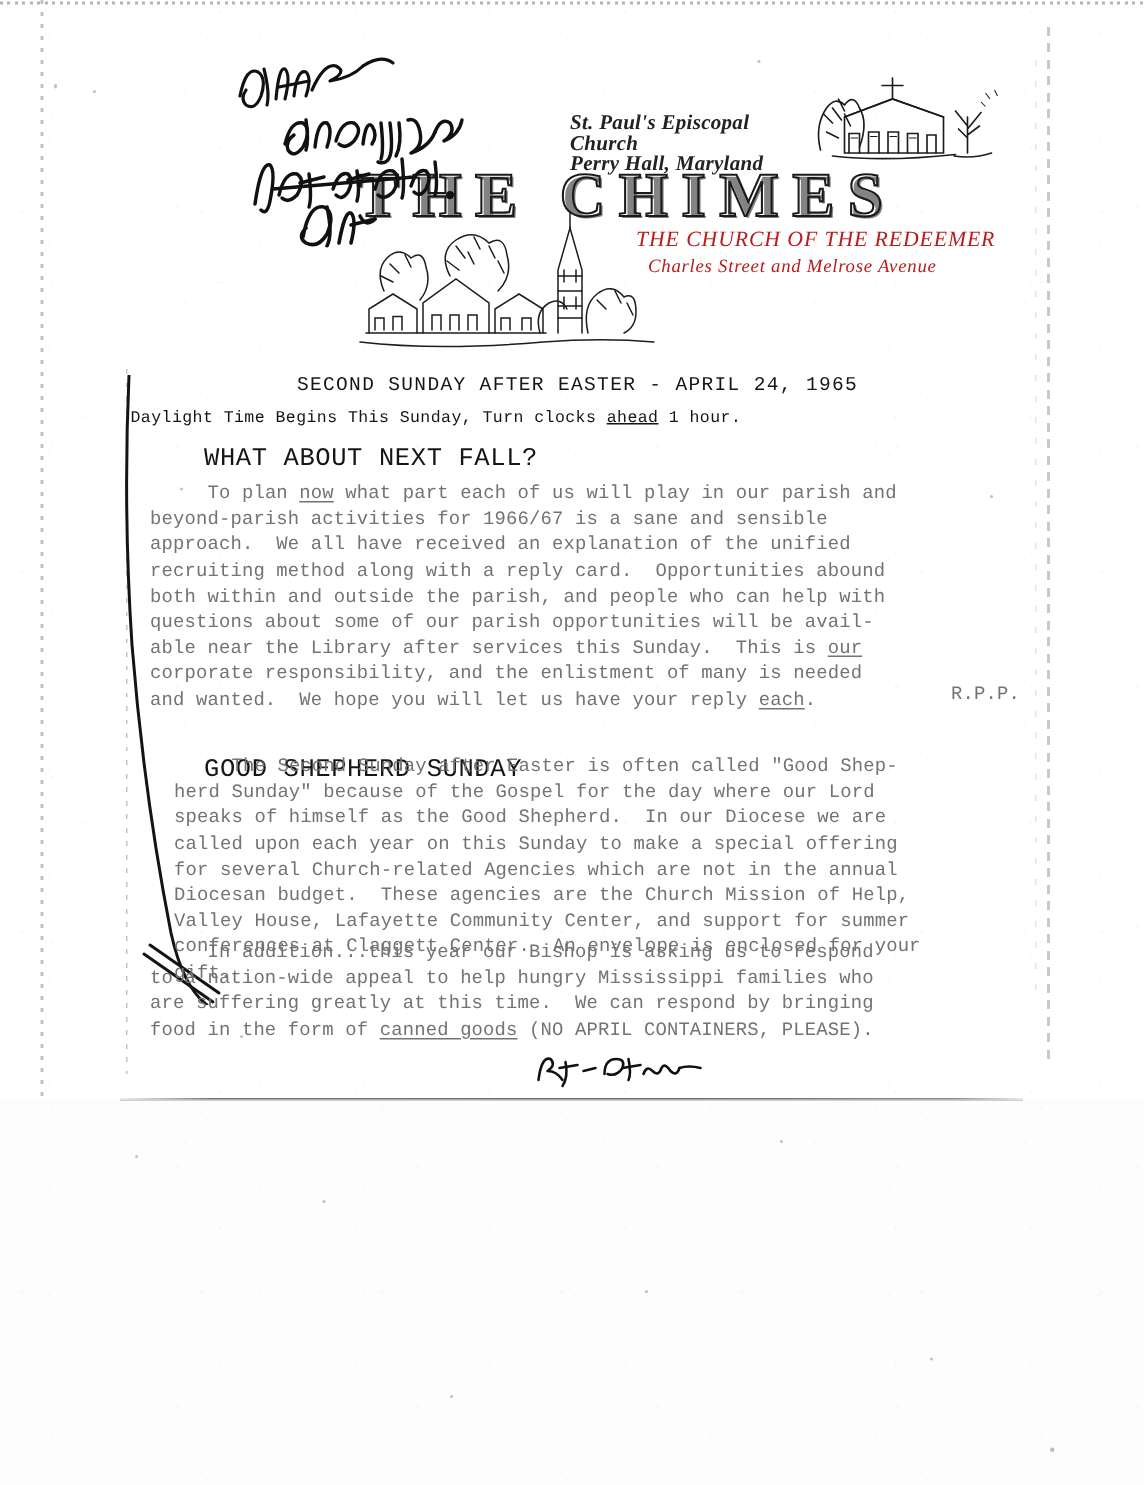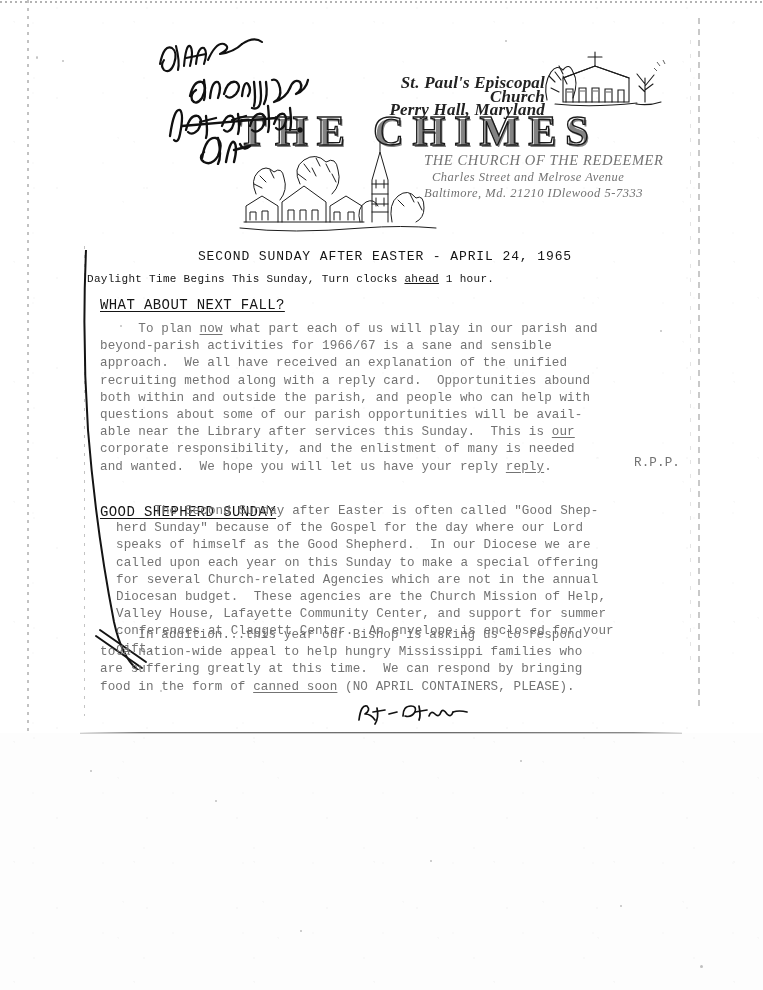--- a/index.html
+++ b/index.html
@@ -116,25 +116,25 @@
     left: 0;
     top: 0;
     width: 763px;
     height: 240px;
   }
   .stpauls-caption {
     position: absolute;
     left: 380px;
     top: 76px;
     width: 165px;
-    text-align: right;
+    text-align: left;
     font-family: "Liberation Serif", serif;
     font-style: italic;
     font-weight: bold;
-    font-size: 17px;
+    font-size: 14px;
     line-height: 13.5px;
     color: #222;
     letter-spacing: .2px;
   }
   .stpauls-art {
     position: absolute;
     left: 533px;
     top: 44px;
     width: 140px;
     height: 72px;
@@ -158,21 +158,21 @@
     white-space: nowrap;
   }
 
   .redeemer-block {
     position: absolute;
     left: 424px;
     top: 152px;
     width: 250px;
     font-family: "Liberation Serif", serif;
     font-style: italic;
-    color: #737373;
+    color: #b91c1c;
   }
   .redeemer-line1 {
     font-size: 14.5px;
     line-height: 17px;
     letter-spacing: .6px;
     white-space: nowrap;
   }
   .redeemer-line2 {
     font-size: 12.5px;
     line-height: 16px;
@@ -246,25 +246,25 @@
     text-align: left;
     font-size: 11px;
     line-height: 18px;
     letter-spacing: .3px;
     white-space: nowrap;
   }
   .dst-line u { text-decoration: underline; }
 
   .sec-head {
     position: absolute;
-    font-size: 14px;
+    font-size: 17px;
     letter-spacing: .4px;
-    text-decoration: underline;
     text-underline-offset: 2px;
     white-space: nowrap;
+    margin-left: 36px;
   }
   .sec-head.h1 { left: 100px; top: 297px; }
   .sec-head.h2 { left: 100px; top: 504px; }
 
   .para {
     position: absolute;
     font-size: 12.6px;
     line-height: 17.2px;
     letter-spacing: .1px;
     white-space: pre-wrap;
@@ -353,21 +353,20 @@
         <path d="M144 48 L144 40 M152 48 L152 40 M144 58 L144 66 M152 58 L152 66"></path>
         <path d="M160 82 Q156 64 166 56 Q176 48 184 58 Q192 54 192 68 Q192 78 184 82"></path>
         <path d="M166 60 L172 66 M178 54 L182 62 M186 62 L190 70"></path>
         <path d="M128 82 Q124 68 134 62 Q142 58 146 66"></path>
       </g>
     </svg>
 
     <div class="redeemer-block">
       <div class="redeemer-line1">THE CHURCH OF THE REDEEMER</div>
       <div class="redeemer-line2">Charles Street and Melrose Avenue</div>
-      <div class="redeemer-line3">Baltimore, Md. 21210  IDlewood 5-7333</div>
     </div>
 
     <svg class="handwriting-note" viewBox="0 0 210 135">
       <g stroke="#111" fill="none" stroke-width="2.1" stroke-linecap="round" stroke-linejoin="round">
         <path d="M10 34 Q14 14 22 18 Q28 22 24 34 Q20 44 14 40 Q10 36 14 30"></path>
         <path d="M26 16 Q30 32 28 40"></path>
         <path d="M34 36 Q36 14 40 16 Q44 20 40 36"></path>
         <path d="M46 34 Q48 16 54 18 Q58 22 54 34"></path>
         <path d="M36 28 L56 24"></path>
         <path d="M58 30 Q66 12 74 14 Q82 18 70 24 Q84 22 92 14"></path>
@@ -426,40 +425,40 @@
     <div class="sec-head h1">WHAT ABOUT NEXT FALL?</div>
 
     <div class="para p1"><span>     To plan </span><u>now</u><span> what part each of us will play in our parish and
 beyond-parish activities for 1966/67 is a sane and sensible
 approach.  We all have received an explanation of the unified
 recruiting method along with a reply card.  Opportunities abound
 both within and outside the parish, and people who can help with
 questions about some of our parish opportunities will be avail-
 able near the Library after services this Sunday.  This is </span><u>our</u><span>
 corporate responsibility, and the enlistment of many is needed
-and wanted.  We hope you will let us have your reply </span><u>reply</u><span>.</span></div>
+and wanted.  We hope you will let us have your reply </span><u>each</u><span>.</span></div>
 
     <div class="para sig1">R.P.P.</div>
 
     <div class="sec-head h2">GOOD SHEPHERD SUNDAY</div>
 
     <div class="para p2">     The Second Sunday after Easter is often called "Good Shep-
 herd Sunday" because of the Gospel for the day where our Lord
 speaks of himself as the Good Shepherd.  In our Diocese we are
 called upon each year on this Sunday to make a special offering
 for several Church-related Agencies which are not in the annual
 Diocesan budget.  These agencies are the Church Mission of Help,
 Valley House, Lafayette Community Center, and support for summer
 conferences at Claggett Center.  An envelope is enclosed for your
 gift.</div>
 
     <div class="para p3"><span>     In addition...this year our Bishop is asking us to respond
 to a nation-wide appeal to help hungry Mississippi families who
 are suffering greatly at this time.  We can respond by bringing
-food in the form of </span><u>canned soon</u><span> (NO APRIL CONTAINERS, PLEASE).</span></div>
+food in the form of </span><u>canned goods</u><span> (NO APRIL CONTAINERS, PLEASE).</span></div>
   </div>
 
   <svg class="sig-bottom" viewBox="0 0 130 26">
     <g stroke="#111" fill="none" stroke-width="1.7" stroke-linecap="round" stroke-linejoin="round">
       <path d="M4 20 Q6 4 12 6 Q16 10 10 14 Q16 14 20 20"></path>
       <path d="M22 8 Q24 18 20 24"></path>
       <path d="M18 12 L30 10"></path>
       <path d="M34 14 L42 12"></path>
       <path d="M48 16 Q48 6 56 6 Q62 6 60 12 Q56 18 50 16"></path>
       <path d="M64 6 Q66 16 64 20"></path>

